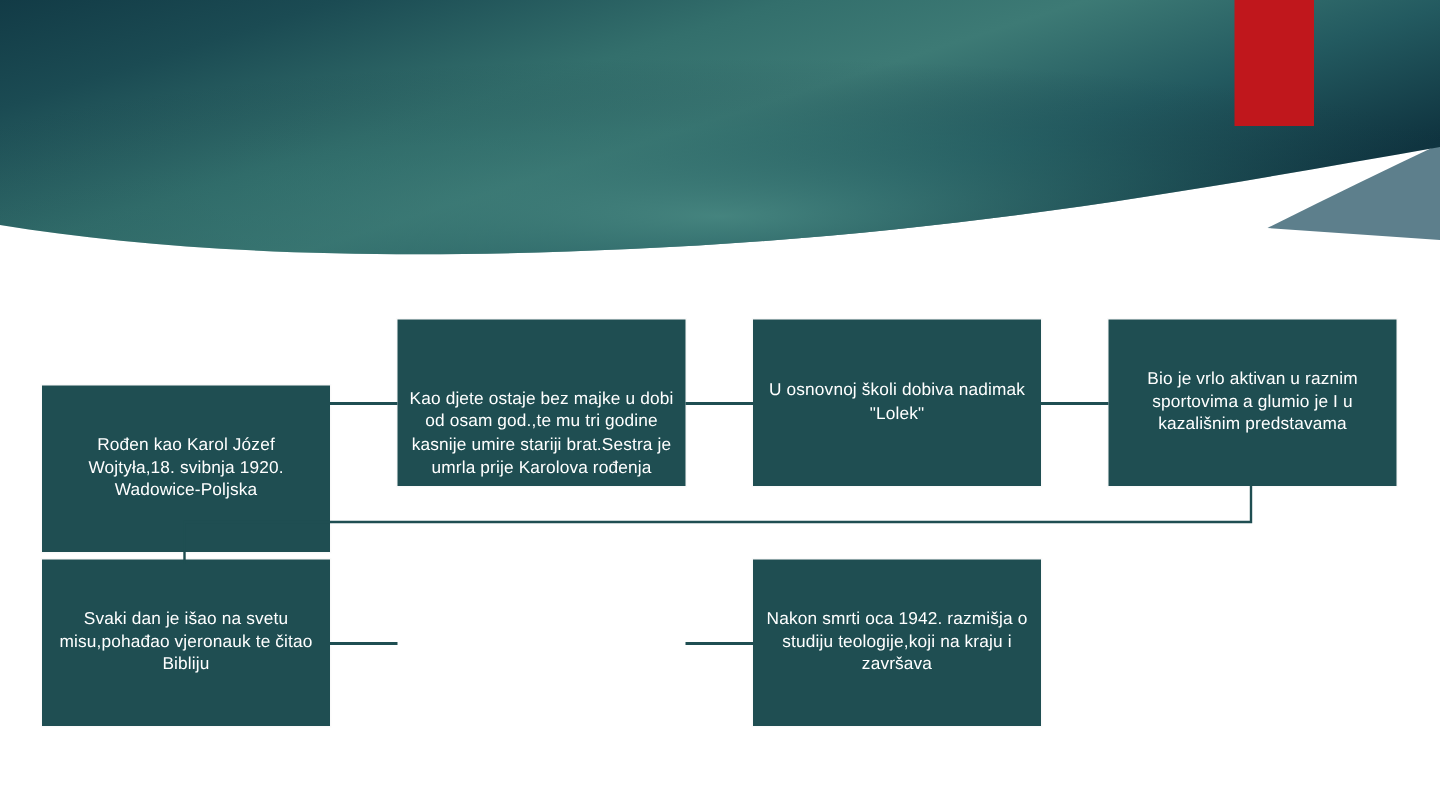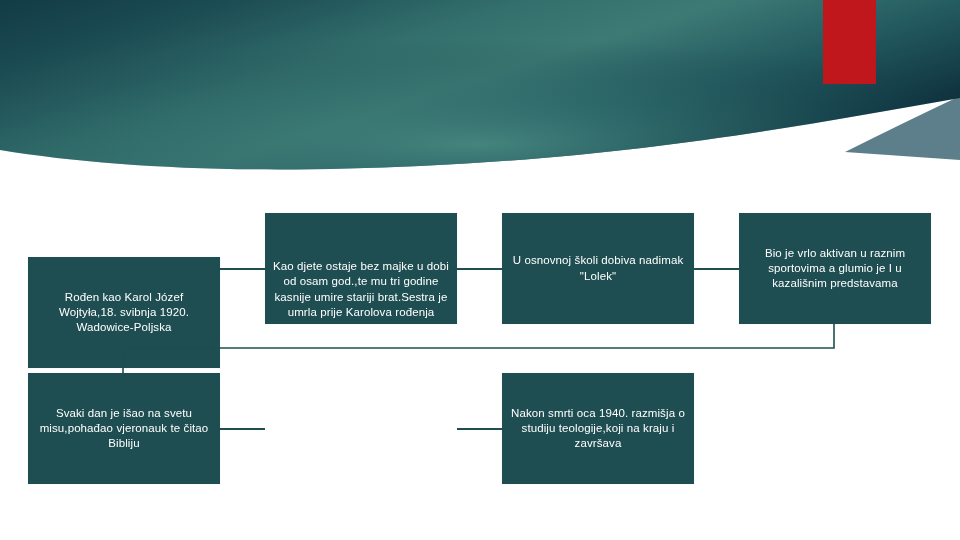--- a/index.html
+++ b/index.html
@@ -137,21 +137,21 @@
       <span>U osnovnoj školi dobiva nadimak "Lolek"</span>
     </div>
     <div class="node" id="node-4">
       <span>Bio je vrlo aktivan u raznim sportovima a glumio je I u kazališnim predstavama</span>
     </div>
 
     <div class="node" id="node-5">
       <span>Svaki dan je išao na svetu misu,pohađao vjeronauk te čitao Bibliju</span>
     </div>
     <div class="node" id="node-7">
-      <span>Nakon smrti oca 1940. razmišja o studiju teologije,koji na kraju i završava</span>
+      <span>Nakon smrti oca 1942. razmišja o studiju teologije,koji na kraju i završava</span>
     </div>
 
     <div class="conn-h" id="conn-1-2"></div>
     <div class="conn-h" id="conn-2-3"></div>
     <div class="conn-h" id="conn-3-4"></div>
     <div class="conn-h" id="conn-5-6"></div>
     <div class="conn-h" id="conn-6-7"></div>
 
     <div class="conn-elbow">
       <svg width="718" height="54" viewBox="0 0 718 54" xmlns="http://www.w3.org/2000/svg">

